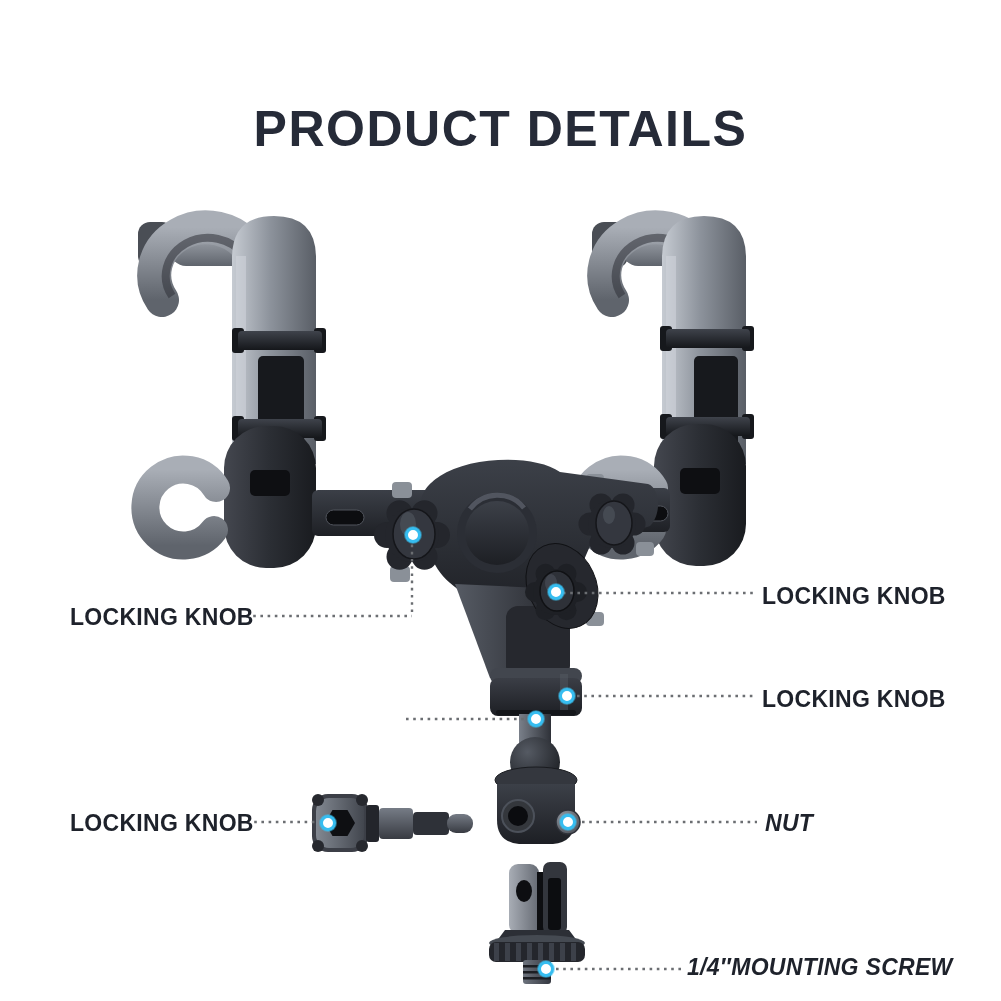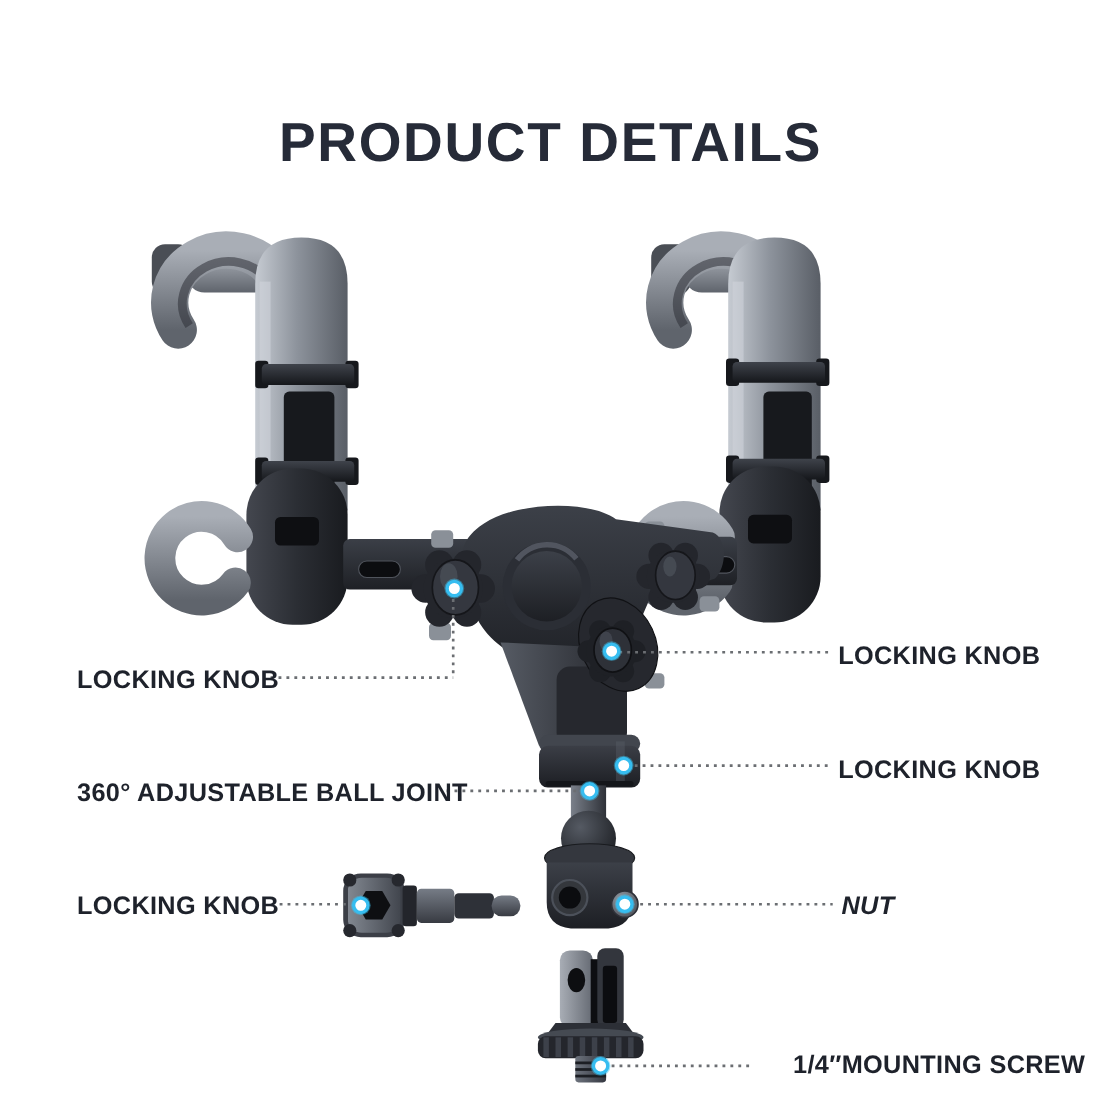--- a/index.html
+++ b/index.html
@@ -17,21 +17,21 @@
   .callout{
     position:absolute;font-size:23px;font-weight:bold;
     color:#1e222b;letter-spacing:0.3px;white-space:nowrap;
   }
   .co-knob-left   {left:70px; top:560px;}
   .co-knob-r-up   {left:762px;top:539px;}
   .co-knob-r-low  {left:762px;top:642px;}
   .co-ball-joint  {left:70px; top:663px;}
   .co-knob-bottom {left:70px; top:766px;}
   .co-nut         {left:765px;top:766px;font-style:italic;}
-  .co-screw       {left:721px;top:910px;}
+  .co-screw       {left:687px;top:910px;font-style:italic;}
   svg{display:block;}
 </style>
 </head>
 <body>
 
 <div class="stage">
 
   <div class="page-title">PRODUCT DETAILS</div>
 
   <svg width="1001" height="1001" viewBox="0 0 1001 1001">
@@ -299,18 +299,17 @@
       <g>
         <circle cx="546" cy="925" r="9" fill="#3ec6f1" opacity="0.45"></circle>
           <circle cx="546" cy="925" r="6.5" fill="#ffffff" stroke="#36bdf0" stroke-width="3"></circle>
       </g>
     </g>
   </svg>
 
   <div class="callout co-knob-left">LOCKING KNOB</div>
   <div class="callout co-knob-r-up">LOCKING KNOB</div>
   <div class="callout co-knob-r-low">LOCKING KNOB</div>
-  <div class="callout co-ball-joint">360° ADJUSTABLE BALL JOINT</div>
   <div class="callout co-knob-bottom">LOCKING KNOB</div>
   <div class="callout co-nut">NUT</div>
   <div class="callout co-screw">1/4″MOUNTING SCREW</div>
 
 </div>
 
 </body></html>

